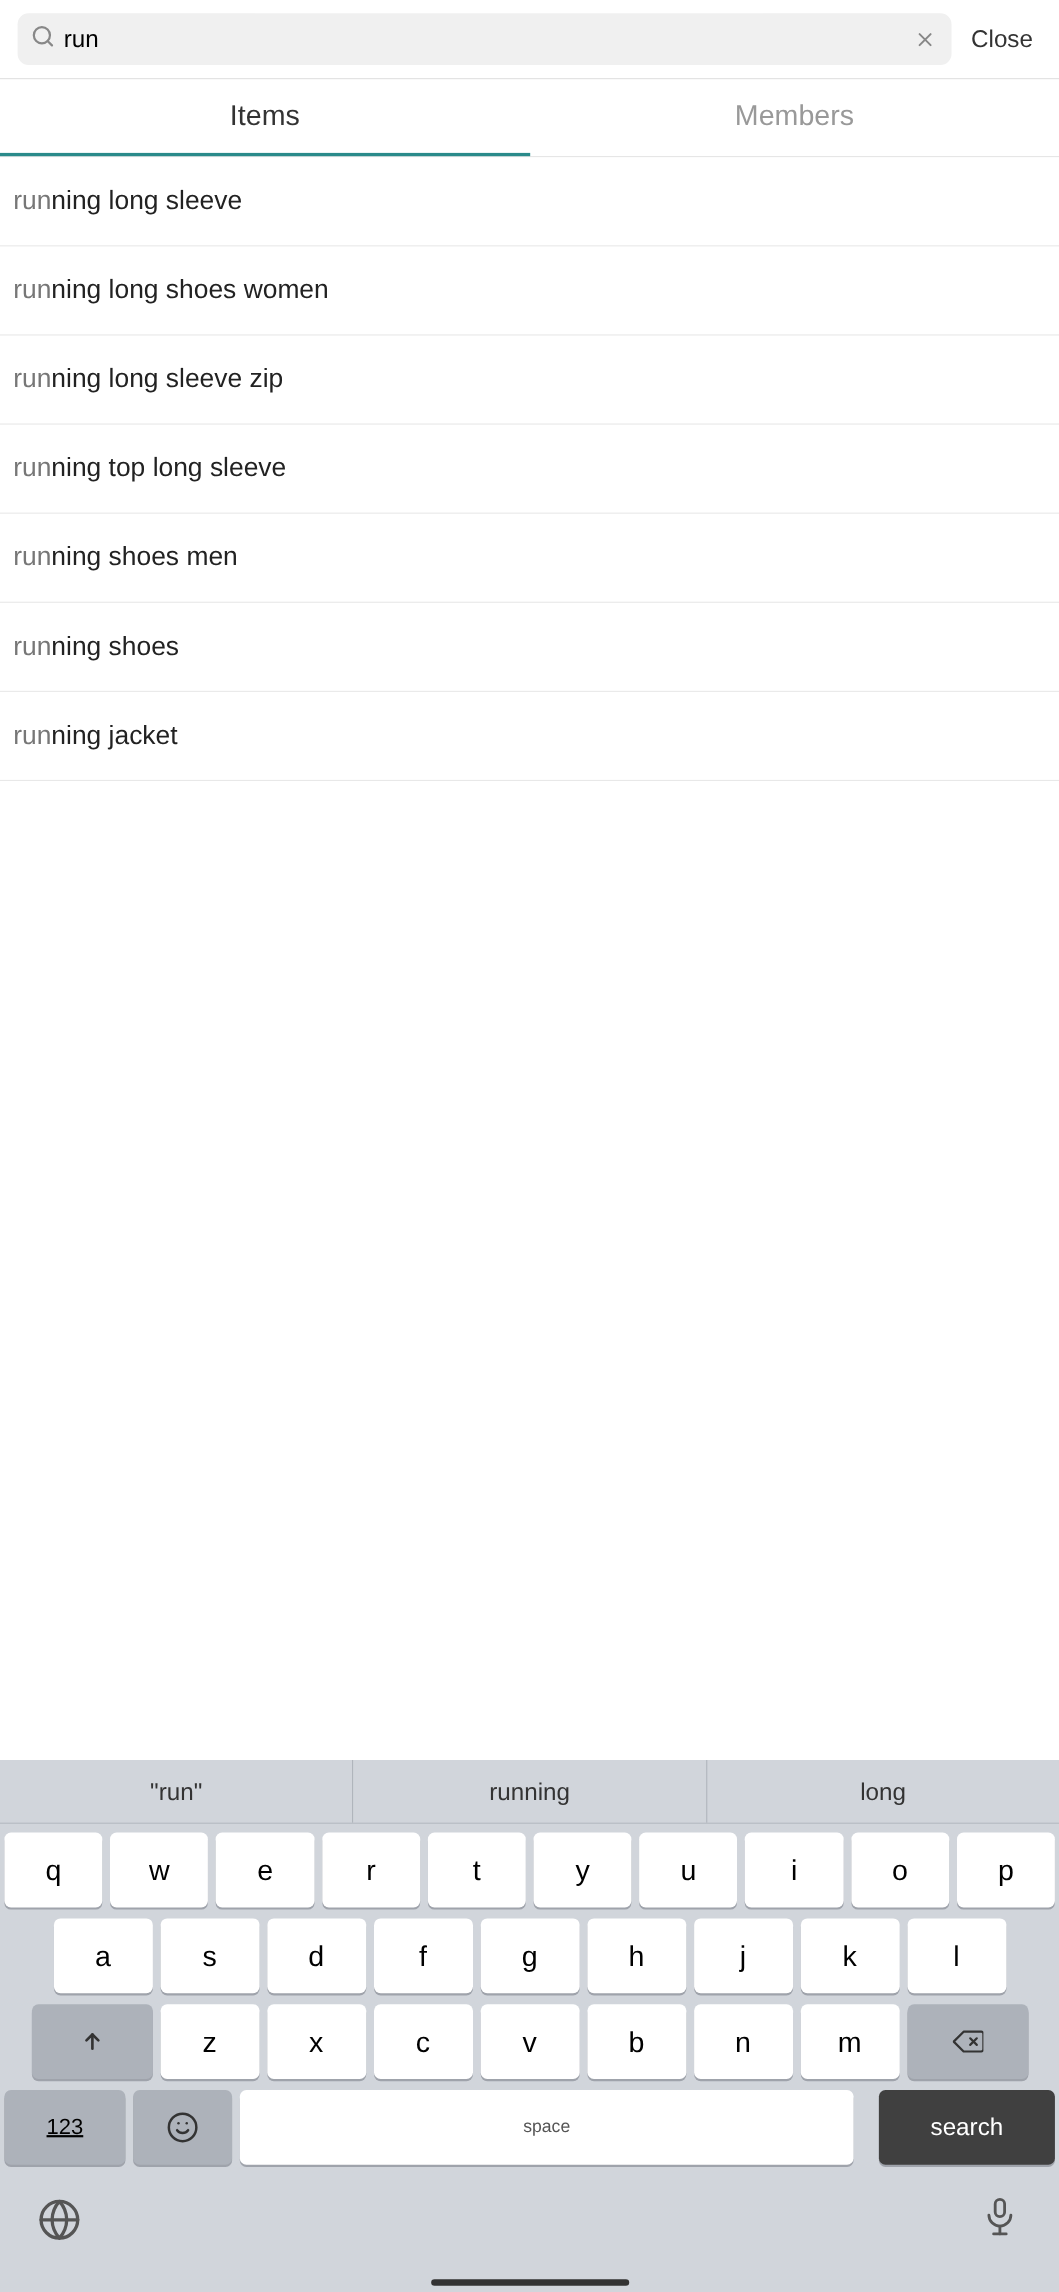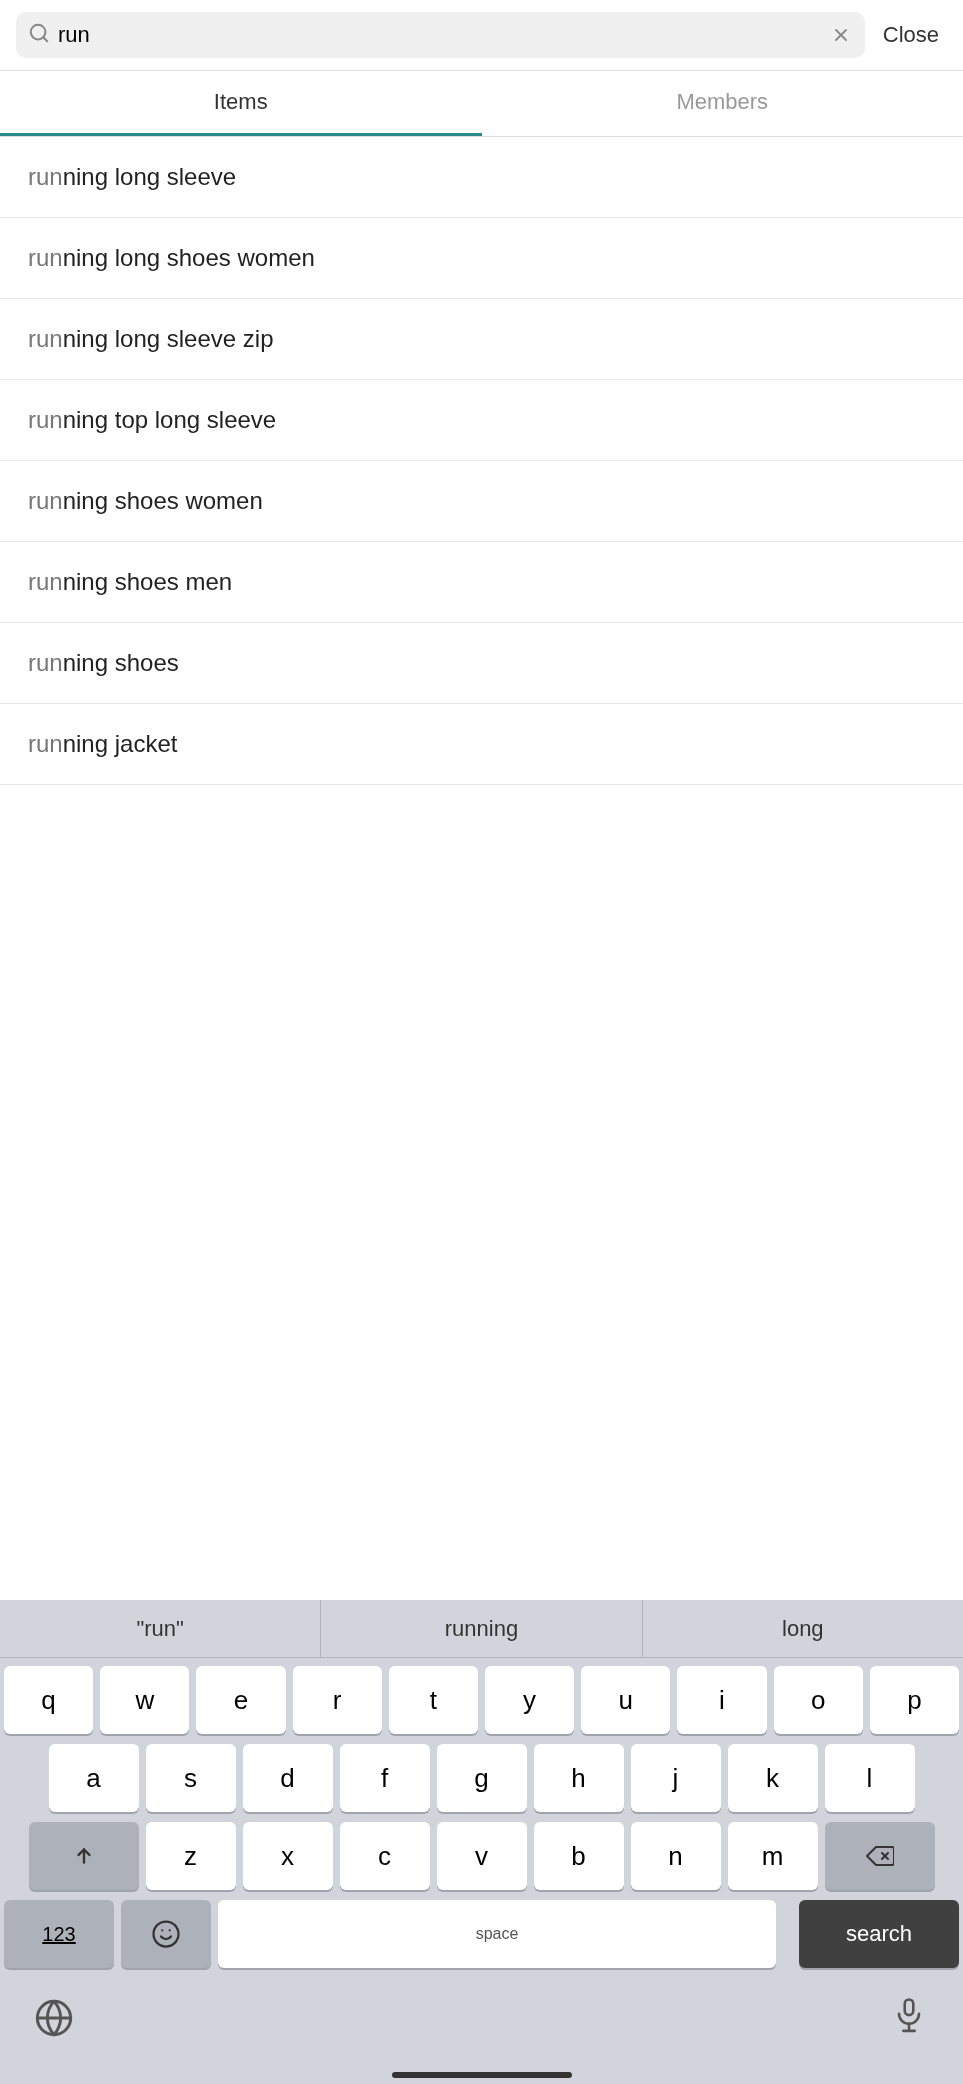--- a/index.html
+++ b/index.html
@@ -75,39 +75,39 @@
     
     .tabs {
       display: flex;
       border-bottom: 1px solid #e0e0e0;
     }
 
     .tab {
       flex: 1;
       text-align: center;
       padding: 18px 16px;
-      font-size: 22px;
+      font-size: 26px;
       color: #999;
       cursor: pointer;
       border-bottom: 3px solid transparent;
       position: relative;
     }
 
     .tab.active {
       color: #333;
       border-bottom: 3px solid #2a8a8a;
     }
 
     
     .suggestions-list {
       background: #fff;
     }
 
     .suggestion-item {
-      padding: 26px 28px;
+      padding: 26px 12px;
       font-size: 24px;
       color: #444;
       border-bottom: 1px solid #e8e8e8;
       cursor: pointer;
       display: block;
     }
 
     .suggestion-item .highlight {
       color: #777;
     }
@@ -293,23 +293,20 @@
     <span class="highlight">run</span><span class="bold-part">ning long sleeve</span>
   </div>
   <div class="suggestion-item">
     <span class="highlight">run</span><span class="bold-part">ning long shoes women</span>
   </div>
   <div class="suggestion-item">
     <span class="highlight">run</span><span class="bold-part">ning long sleeve zip</span>
   </div>
   <div class="suggestion-item">
     <span class="highlight">run</span><span class="bold-part">ning top long sleeve</span>
-  </div>
-  <div class="suggestion-item">
-    <span class="highlight">run</span><span class="bold-part">ning shoes women</span>
   </div>
   <div class="suggestion-item">
     <span class="highlight">run</span><span class="bold-part">ning shoes men</span>
   </div>
   <div class="suggestion-item">
     <span class="highlight">run</span><span class="bold-part">ning shoes</span>
   </div>
   <div class="suggestion-item">
     <span class="highlight">run</span><span class="bold-part">ning jacket</span>
   </div>

